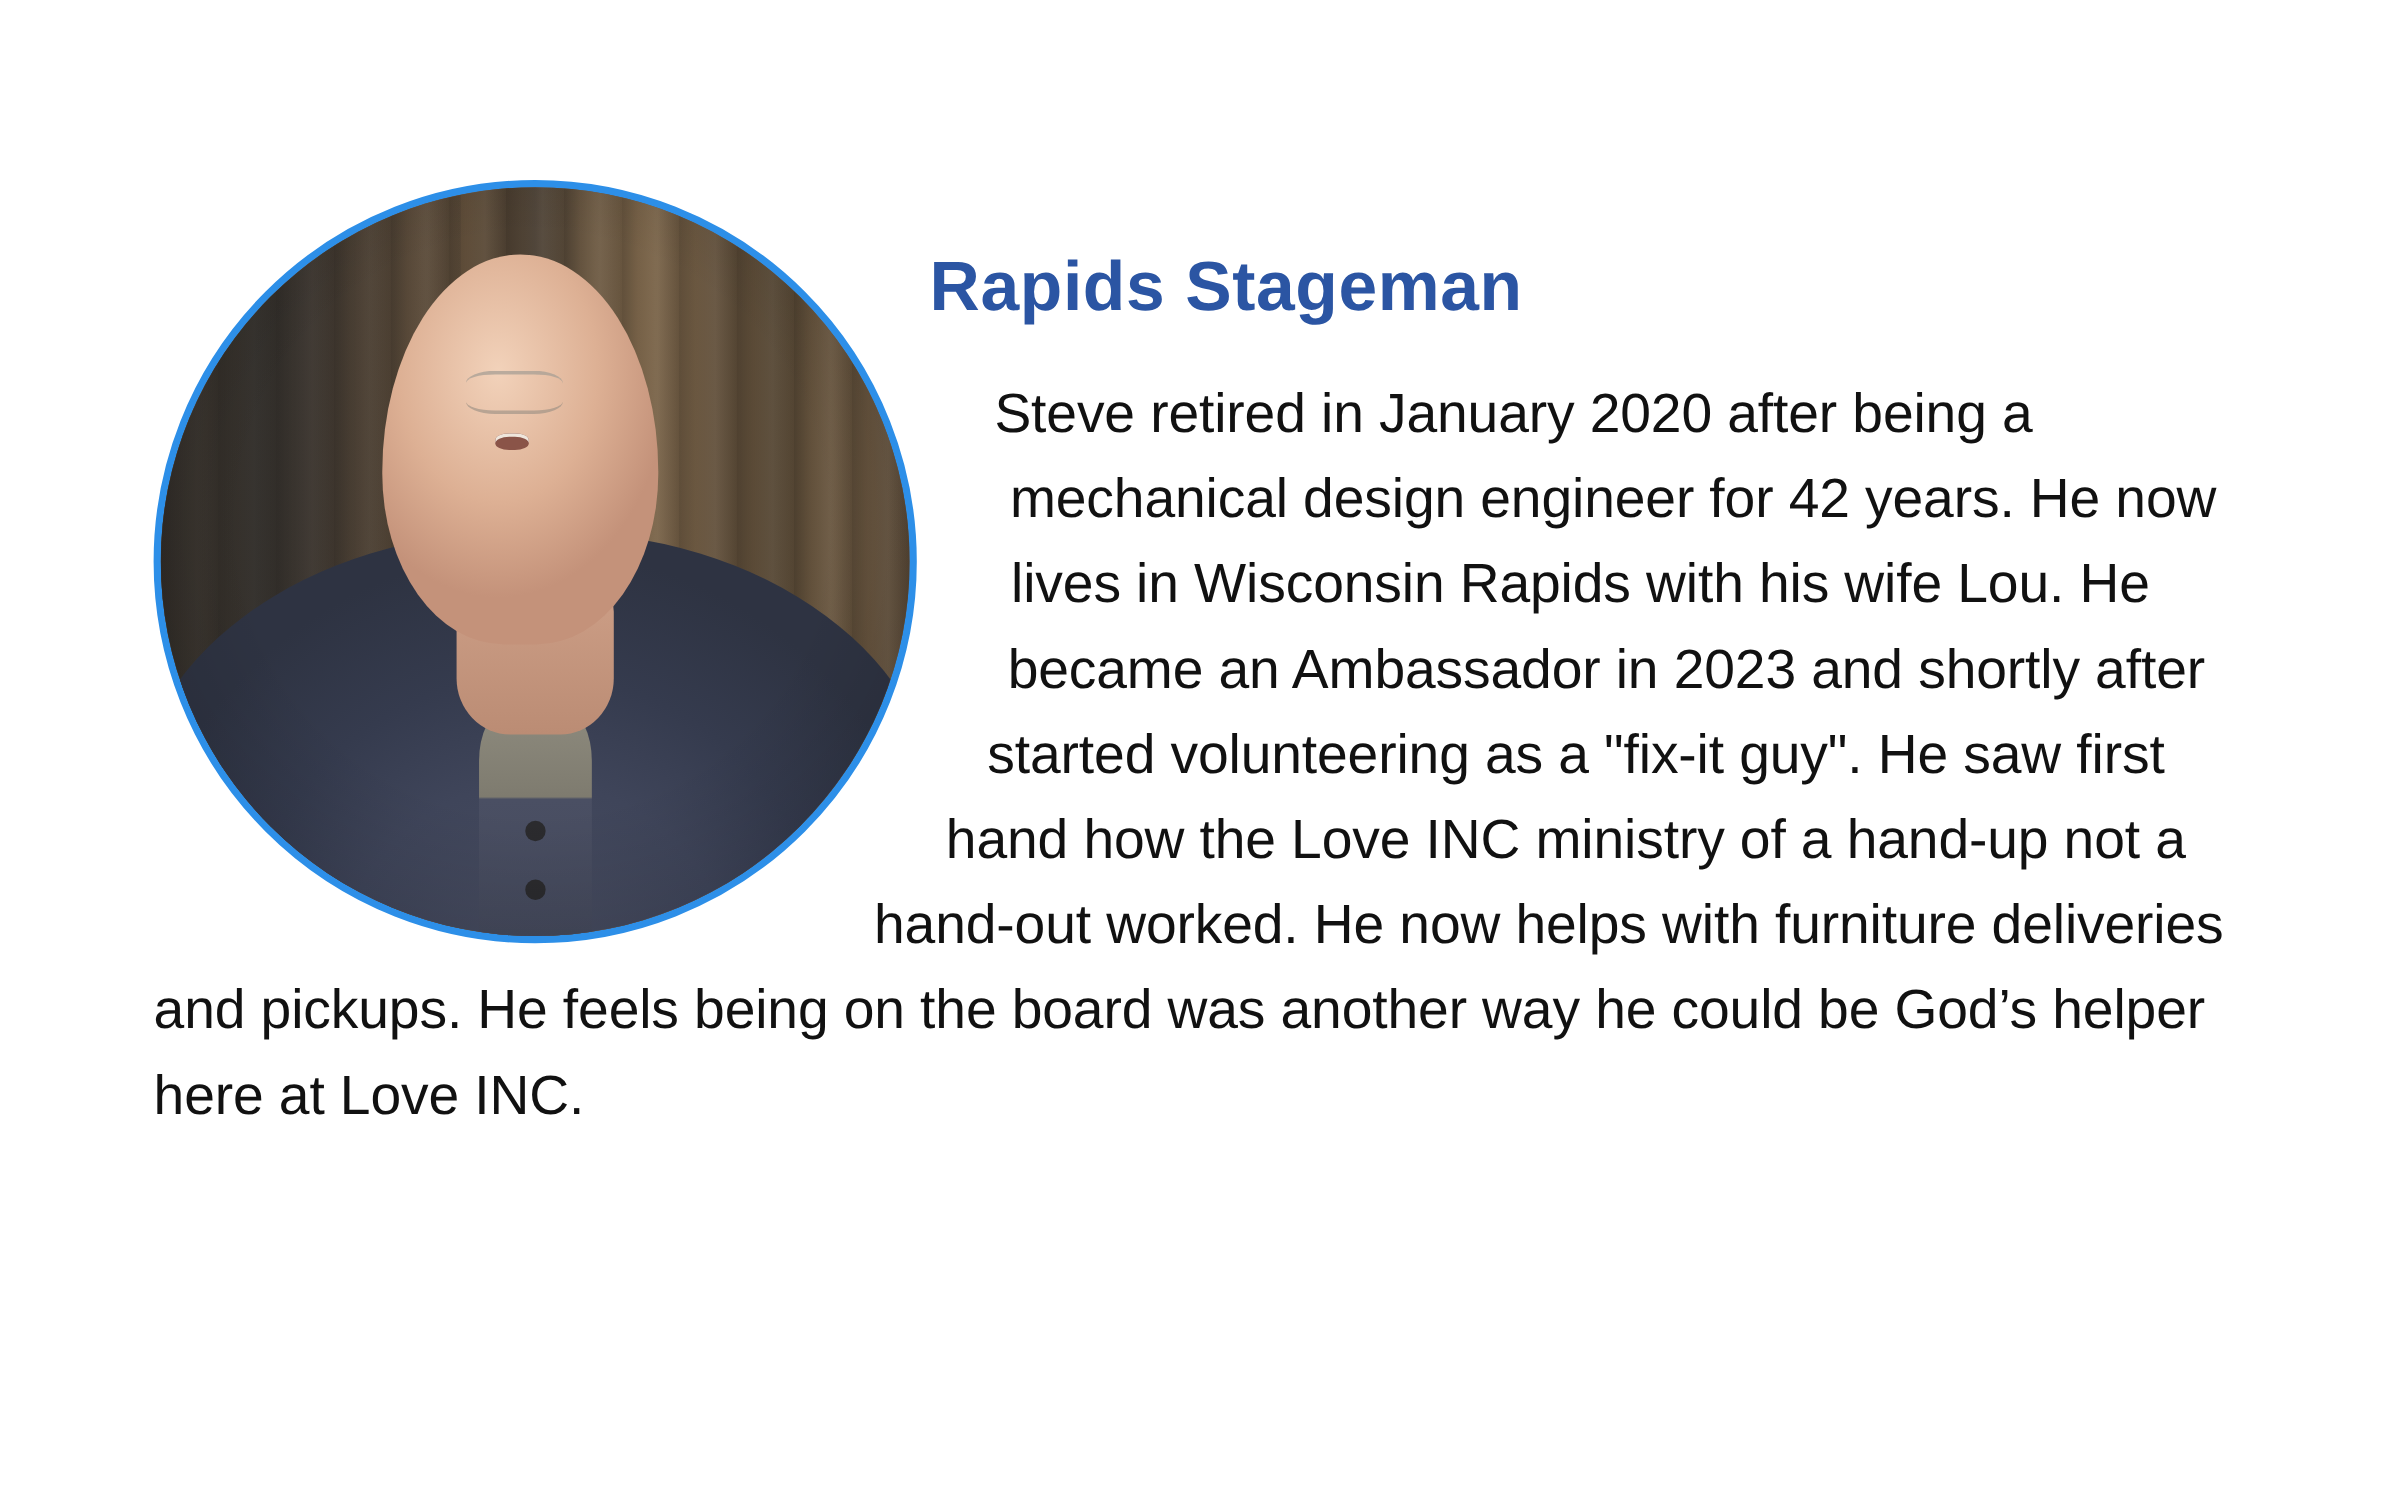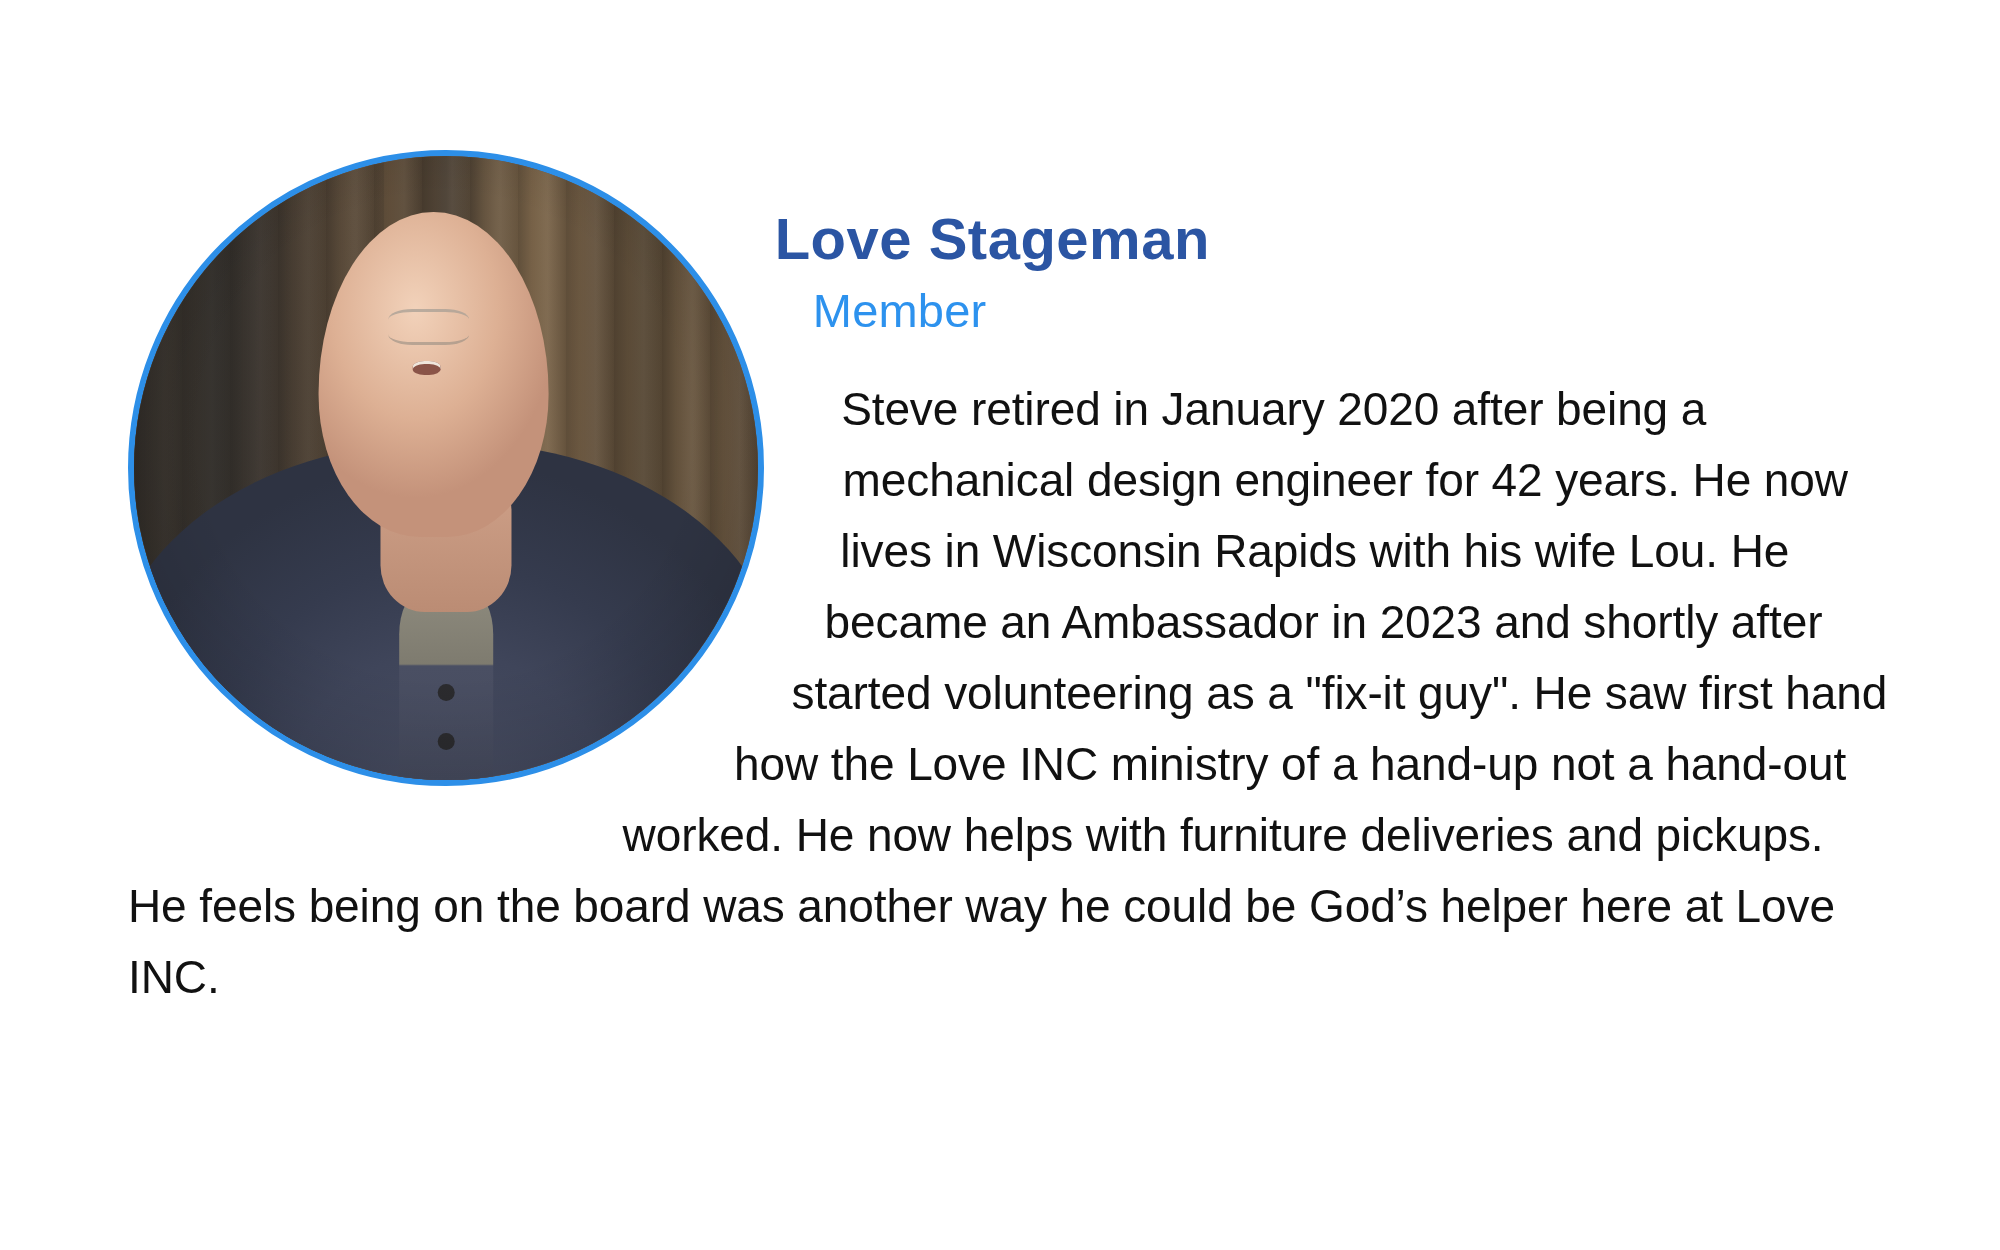--- a/index.html
+++ b/index.html
@@ -206,19 +206,18 @@
       <div class="photo-neck"></div>
       <div class="photo-head">
         <div class="photo-glasses"></div>
         <div class="photo-mouth"></div>
       </div>
       <div class="photo-vignette"></div>
     </div>
   </div>
 
   <div class="identity">
-    <h1 class="person-name">Love  Stageman</h1>
-    <p class="person-role">Member</p>
+    <h1 class="person-name">Rapids  Stageman</h1>
   </div>
 
   <p class="person-bio">Steve retired in January 2020 after being a mechanical design engineer for 42 years. He now lives in Wisconsin Rapids with his wife Lou. He became an Ambassador in 2023 and shortly after started volunteering as a "fix-it guy". He saw first hand how the Love INC ministry of a hand-up not a hand-out worked. He now helps with furniture deliveries and pickups. He feels being on the board was another way he could be God’s helper here at Love INC.</p>
 
 </div>
 
 </body></html>

